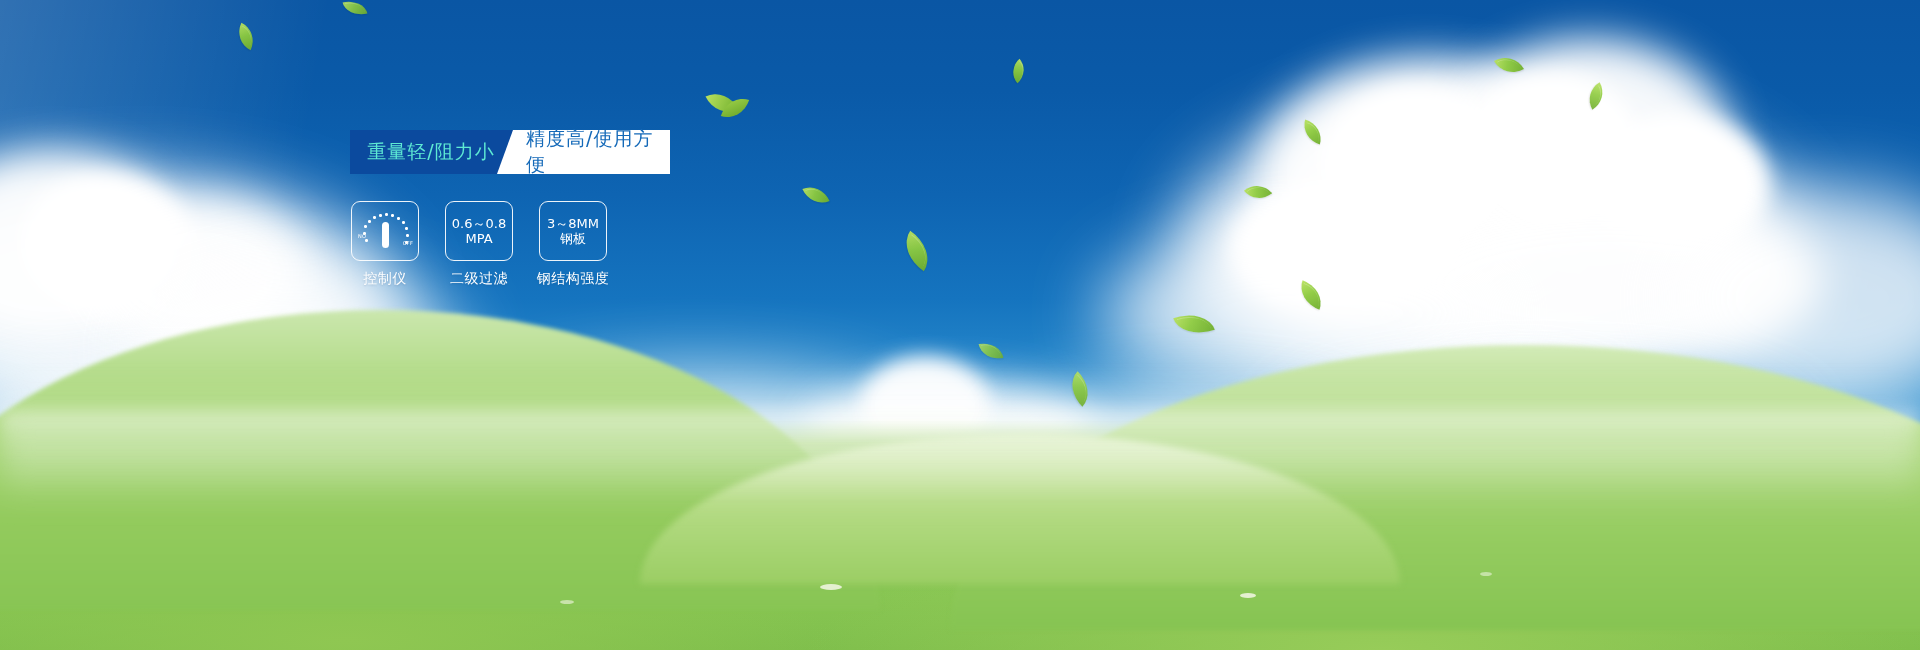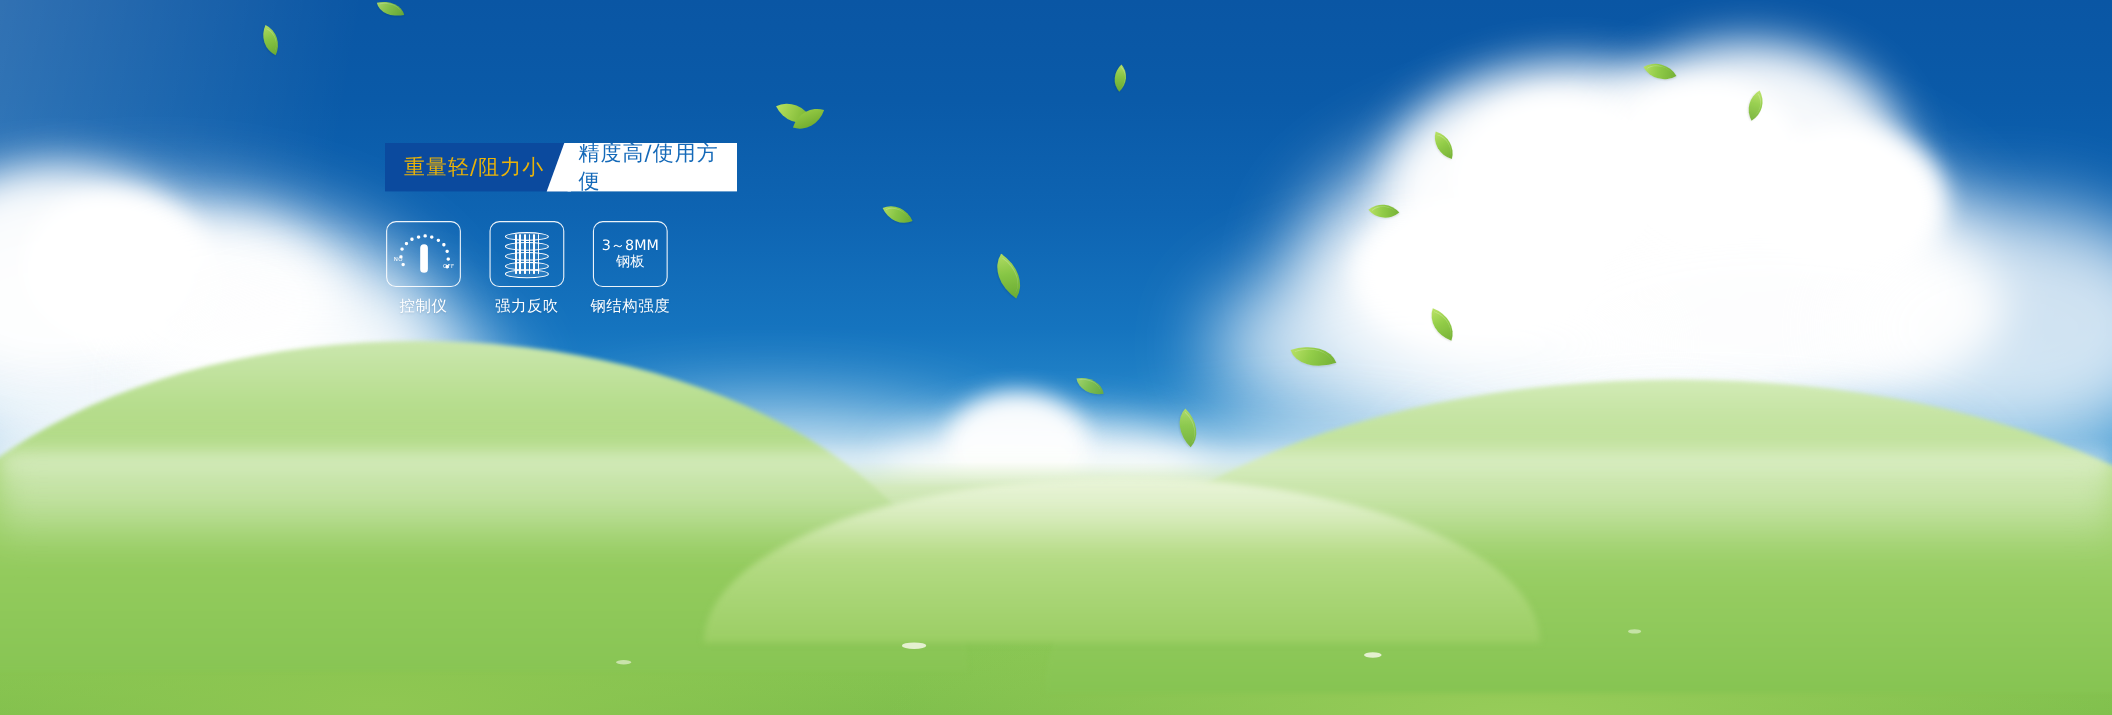--- a/index.html
+++ b/index.html
@@ -137,21 +137,21 @@
   .badges {
     position:relative;
     margin-top:30px;
     display:flex;
     height:44px;
     width:320px;
   }
   .badge-left{
     position:relative;
     background:#0b4a9e;
-    color:#eab308;
+    color:#5eead4;
     font-size:19px;
     letter-spacing:1px;
     display:flex; align-items:center; justify-content:center;
     width:166px;
     padding-right:4px;
     font-family:"DejaVu Sans","Liberation Sans",sans-serif;
   }
   .badge-right{
     position:relative;
     background:#ffffff;
@@ -382,34 +382,30 @@
             <div class="dot" style="left:47px; top:25px;"></div>
             <div class="dot" style="left:46px; top:32px;"></div>
             <div class="needle"></div>
             <div class="lbl no">NO</div>
             <div class="lbl off">OFF</div>
           </div>
         </div>
         <div class="feature-label">控制仪</div>
       </div>
 
-
       <div class="feature">
         <div class="feature-box">
-          <div class="coil">
-            <div class="bars"></div>
-            <div class="ring" style="top:2px;"></div>
-            <div class="ring" style="top:11px;"></div>
-            <div class="ring" style="top:20px;"></div>
-            <div class="ring" style="top:29px;"></div>
-            <div class="ring" style="top:36px;"></div>
+          <div class="feature-text">
+            <small>0.6～0.8</small>
+            <small>MPA</small>
           </div>
         </div>
-        <div class="feature-label">强力反吹</div>
+        <div class="feature-label">二级过滤</div>
       </div>
+
 
       <div class="feature">
         <div class="feature-box">
           <div class="feature-text">
             <small>3～8MM</small>
             <small>钢板</small>
           </div>
         </div>
         <div class="feature-label">钢结构强度</div>
       </div>

